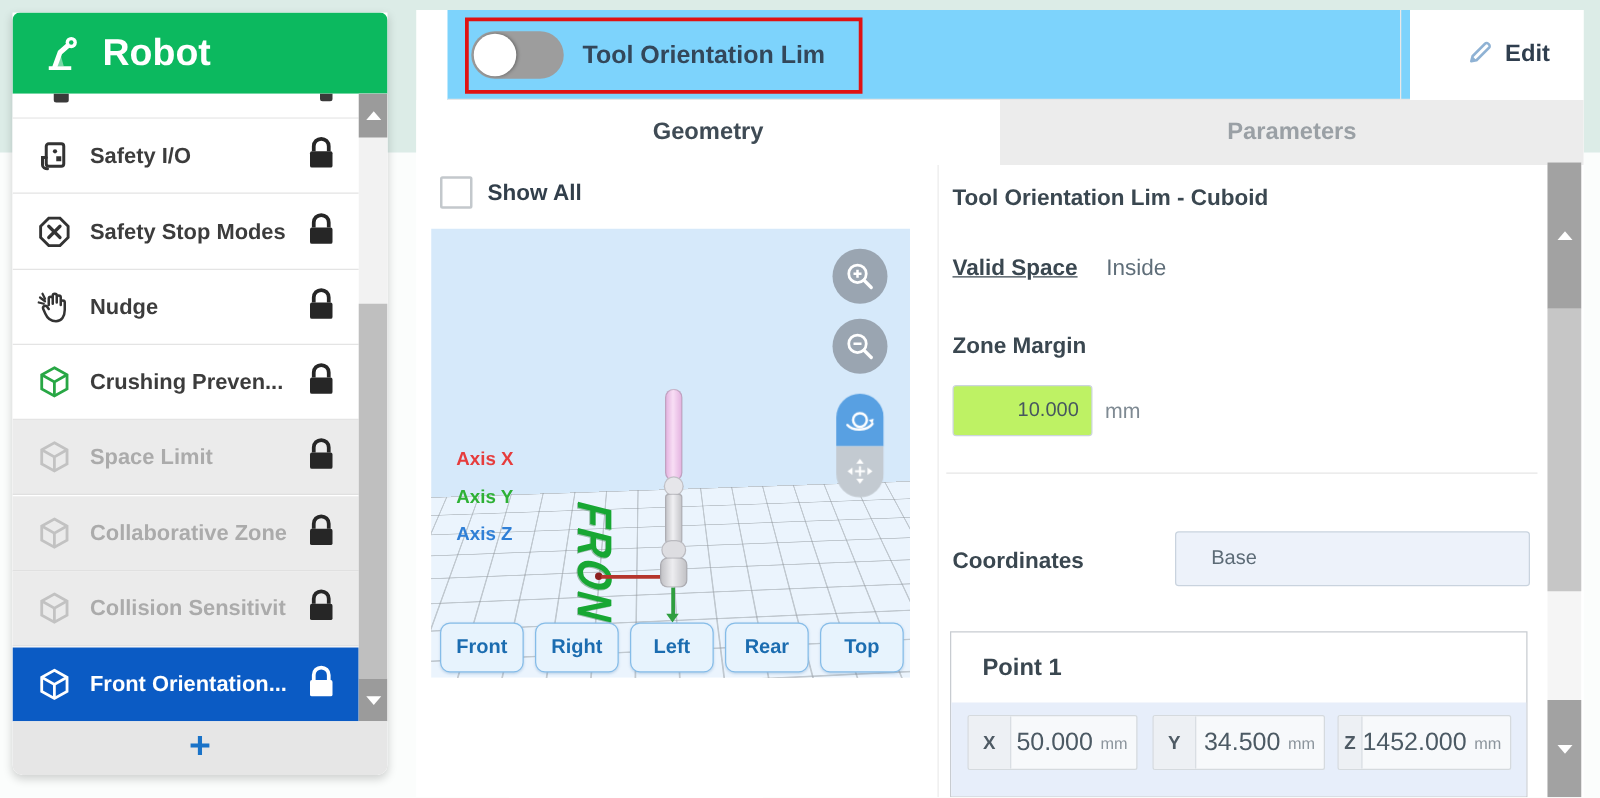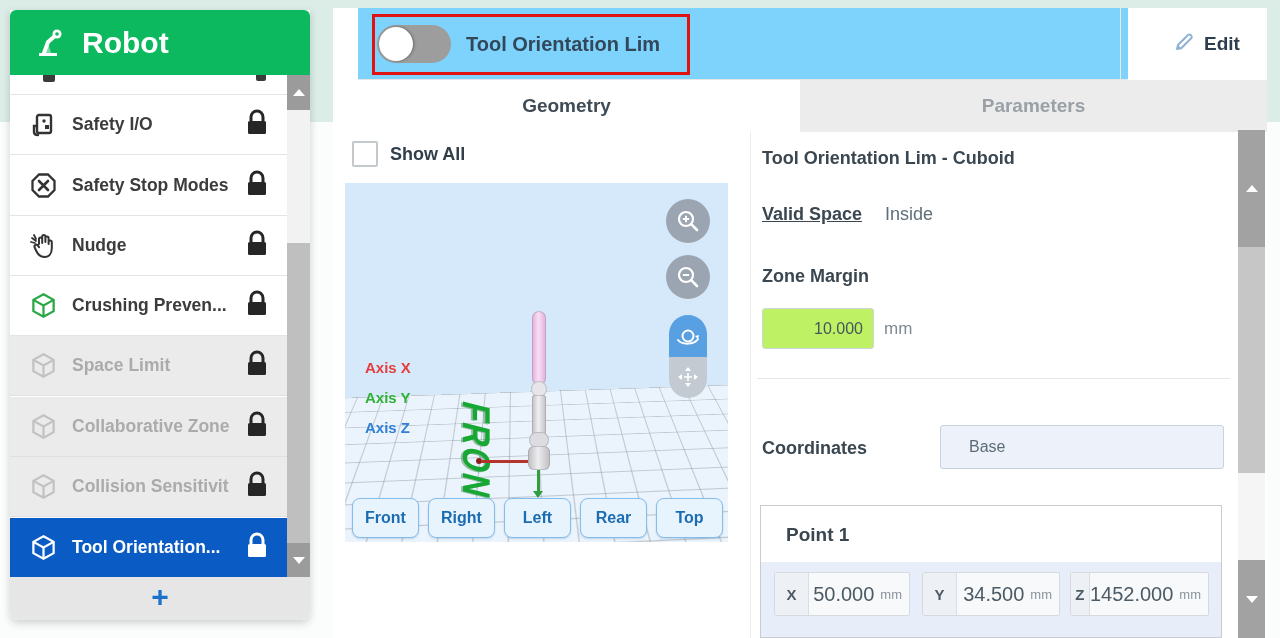--- a/index.html
+++ b/index.html
@@ -250,21 +250,21 @@
         </span>
       </div>
 
       <div class="sb-row selected" style="top:443px;width:277px;height:59px;">
         <span class="icn">
           <svg width="27" height="27" viewBox="0 0 24 24">
             <path d="M12 2 L21 7 v10 L12 22 L3 17 V7 z" fill="none" stroke="#ffffff" stroke-width="2"></path>
             <path d="M3 7 L12 12 L21 7 M12 12 V22" fill="none" stroke="#ffffff" stroke-width="2"></path>
           </svg>
         </span>
-        <span class="lbl">Tool Orientation...</span>
+        <span class="lbl">Front Orientation...</span>
         <span class="lock" style="margin-left:-4px;">
           <svg width="24" height="27" viewBox="0 0 24 27">
               <path d="M6 12 v-4 a6 6 0 0 1 12 0 v4" fill="none" stroke="#ffffff" stroke-width="3"></path>
               <rect x="3" y="12" width="18" height="13" rx="1.5" fill="#ffffff"></rect>
             </svg>
         </span>
       </div>
 
       <div class="sb-scroll" style="top:0;height:502px;">
         <div class="scr-btn" style="top:0;height:35px;">

